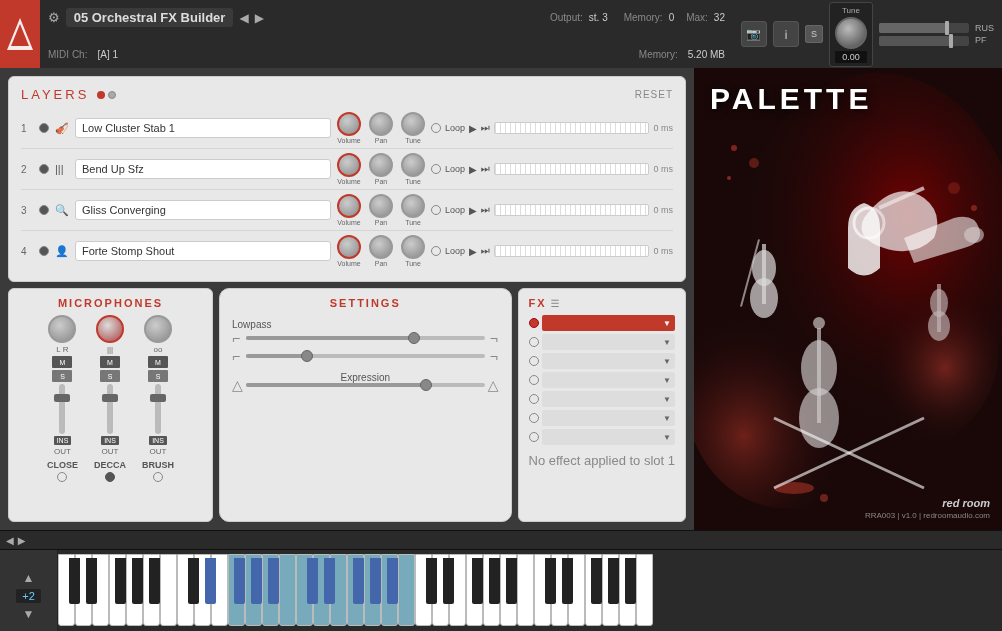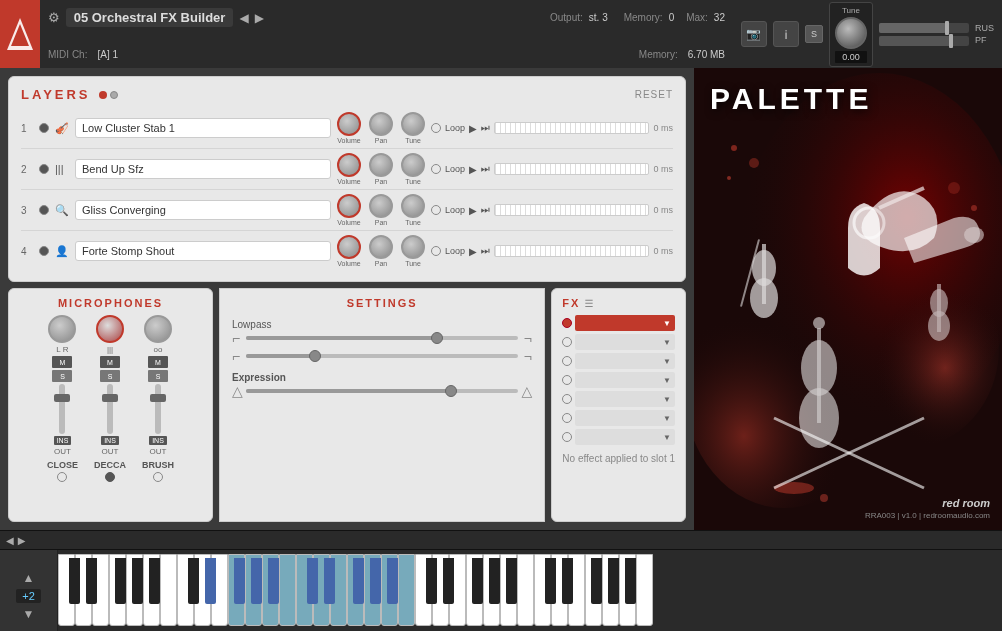--- a/index.html
+++ b/index.html
@@ -37,21 +37,21 @@
       <span style="color:#888;font-size:10px;margin-left:10px;">Memory:</span>
       <span style="color:#ccc;font-size:10px;">0</span>
       <span style="color:#888;font-size:10px;margin-left:6px;">Max:</span>
       <span style="color:#ccc;font-size:10px;">32</span>
     </div>
     <div class="header-bottom-row">
       <span style="color:#888;font-size:10px;">MIDI Ch:</span>
       <span style="color:#ccc;font-size:10px;">[A] 1</span>
       <div style="flex:1;"></div>
       <span style="color:#888;font-size:10px;margin-left:10px;">Memory:</span>
-      <span style="color:#ccc;font-size:10px;">6.70 MB</span>
+      <span style="color:#ccc;font-size:10px;">5.20 MB</span>
     </div>
   </div>
 
   <div class="header-right" style="display:flex;align-items:center;gap:6px;padding:0 8px;height:68px;">
 
     <div style="width:26px;height:26px;background:#444;border-radius:3px;display:flex;align-items:center;justify-content:center;cursor:pointer;color:#ccc;font-size:12px;border:1px solid #555;">📷</div>
 
     <div style="width:26px;height:26px;background:#444;border-radius:3px;display:flex;align-items:center;justify-content:center;cursor:pointer;color:#ccc;font-size:12px;border:1px solid #555;">ℹ</div>
 
     <div style="display:flex;flex-direction:column;gap:2px;align-items:center;">
@@ -82,21 +82,21 @@
   </div>
 </div>
 
 <div style="display:flex;height:462px;">
 
   <div style="flex:1;padding:8px;display:flex;flex-direction:column;gap:6px;overflow:hidden;">
 
     <div style="background:#e8e8e8;border-radius:6px;padding:10px 12px;border:1px solid #ccc;">
       <div style="display:flex;align-items:center;justify-content:space-between;margin-bottom:6px;">
         <div style="display:flex;align-items:center;gap:8px;">
-          <span style="color:#c0392b;font-size:13px;font-weight:bold;letter-spacing:3px;">LAYERS</span>
+          <span style="color:#c0392b;font-size:13px;font-weight:normal;letter-spacing:3px;">LAYERS</span>
           <div style="display:flex;gap:3px;align-items:center;">
             <div style="width:8px;height:8px;border-radius:50%;background:#c0392b;"></div>
             <div style="width:8px;height:8px;border-radius:50%;background:#aaa;border:1px solid #888;"></div>
           </div>
         </div>
         <span style="color:#888;font-size:10px;letter-spacing:1px;cursor:pointer;">RESET</span>
       </div>
 
       <div style="display:flex;align-items:center;gap:6px;padding:4px 0;border-bottom:1px solid #d5d5d5;">
         <span style="color:#666;font-size:10px;width:12px;">1</span>
@@ -269,21 +269,21 @@
               </div>
             </div>
             <div style="background:#555;color:white;font-size:7px;padding:1px 3px;border-radius:1px;cursor:pointer;">INS</div>
             <span style="font-size:8px;color:#666;">OUT</span>
             <span style="font-size:9px;color:#555;font-weight:bold;margin-top:2px;">BRUSH</span>
             <div style="width:10px;height:10px;border-radius:50%;border:1.5px solid #888;"></div>
           </div>
         </div>
       </div>
 
-      <div style="background:#e8e8e8;border-radius:0;padding:8px 12px;border:1px solid #ccc;flex:1;">
+      <div style="background:#e8e8e8;border-radius:10px;padding:8px 12px;border:1px solid #ccc;flex:1;">
         <div style="color:#c0392b;font-size:11px;font-weight:bold;letter-spacing:2px;margin-bottom:10px;text-align:center;">SETTINGS</div>
 
         <div style="margin-bottom:14px;">
           <div style="font-size:10px;color:#555;text-align:left;margin-bottom:6px;">Lowpass</div>
           <div style="position:relative;display:flex;align-items:center;padding:0 14px;">
             <span style="color:#888;font-size:14px;position:absolute;left:0;">⌐</span>
             <div style="flex:1;height:4px;background:#bbb;border-radius:2px;position:relative;cursor:pointer;">
               <div style="position:absolute;left:0;top:0;width:70%;height:100%;background:#999;border-radius:2px;"></div>
               <div style="width:12px;height:12px;background:#888;border-radius:50%;position:absolute;top:-4px;left:68%;cursor:pointer;border:1px solid #666;"></div>
             </div>
@@ -296,21 +296,21 @@
             <span style="color:#888;font-size:14px;position:absolute;left:0;">⌐</span>
             <div style="flex:1;height:4px;background:#bbb;border-radius:2px;position:relative;cursor:pointer;">
               <div style="position:absolute;left:0;top:0;width:25%;height:100%;background:#999;border-radius:2px;"></div>
               <div style="width:12px;height:12px;background:#888;border-radius:50%;position:absolute;top:-4px;left:23%;cursor:pointer;border:1px solid #666;"></div>
             </div>
             <span style="color:#888;font-size:14px;position:absolute;right:0;transform:scaleX(-1);">⌐</span>
           </div>
         </div>
 
         <div>
-          <div style="font-size:10px;color:#555;margin-bottom:6px;font-weight:bold;">Expression</div>
+          <div style="font-size:10px;color:#555;text-align:center;">Expression</div>
           <div style="position:relative;display:flex;align-items:center;padding:0 14px;">
             <span style="color:#888;font-size:14px;position:absolute;left:0;">△</span>
             <div style="flex:1;height:4px;background:#bbb;border-radius:2px;position:relative;cursor:pointer;">
               <div style="position:absolute;left:0;top:0;width:75%;height:100%;background:#999;border-radius:2px;"></div>
               <div style="width:12px;height:12px;background:#888;border-radius:50%;position:absolute;top:-4px;left:73%;cursor:pointer;border:1px solid #666;"></div>
             </div>
             <span style="color:#888;font-size:14px;position:absolute;right:0;">△</span>
           </div>
         </div>
       </div>
@@ -365,21 +365,21 @@
           </div>
         </div>
         <div style="display:flex;align-items:center;gap:3px;margin-bottom:6px;">
           <div style="width:10px;height:10px;border-radius:50%;border:1.5px solid #888;flex-shrink:0;"></div>
           <div style="background:#ddd;color:#666;font-size:10px;padding:2px 4px;border-radius:2px;cursor:pointer;flex:1;display:flex;align-items:center;justify-content:space-between;min-height:16px;">
             <span></span>
               <span style="font-size:8px;">▼</span>
           </div>
         </div>
 
-        <div style="color:#888;font-size:10px;text-align:right;line-height:1.5;">No effect applied to slot 1</div>
+        <div style="color:#888;font-size:13px;text-align:right;line-height:1.5;">No effect applied to slot 1</div>
       </div>
 
     </div>
   </div>
 
   <div style="width:308px;background:#1a0808;position:relative;overflow:hidden;">
 
     <svg style="position:absolute;inset:0;width:100%;height:100%;" viewBox="0 0 308 462" preserveAspectRatio="xMidYMid slice">
 
       <defs>

